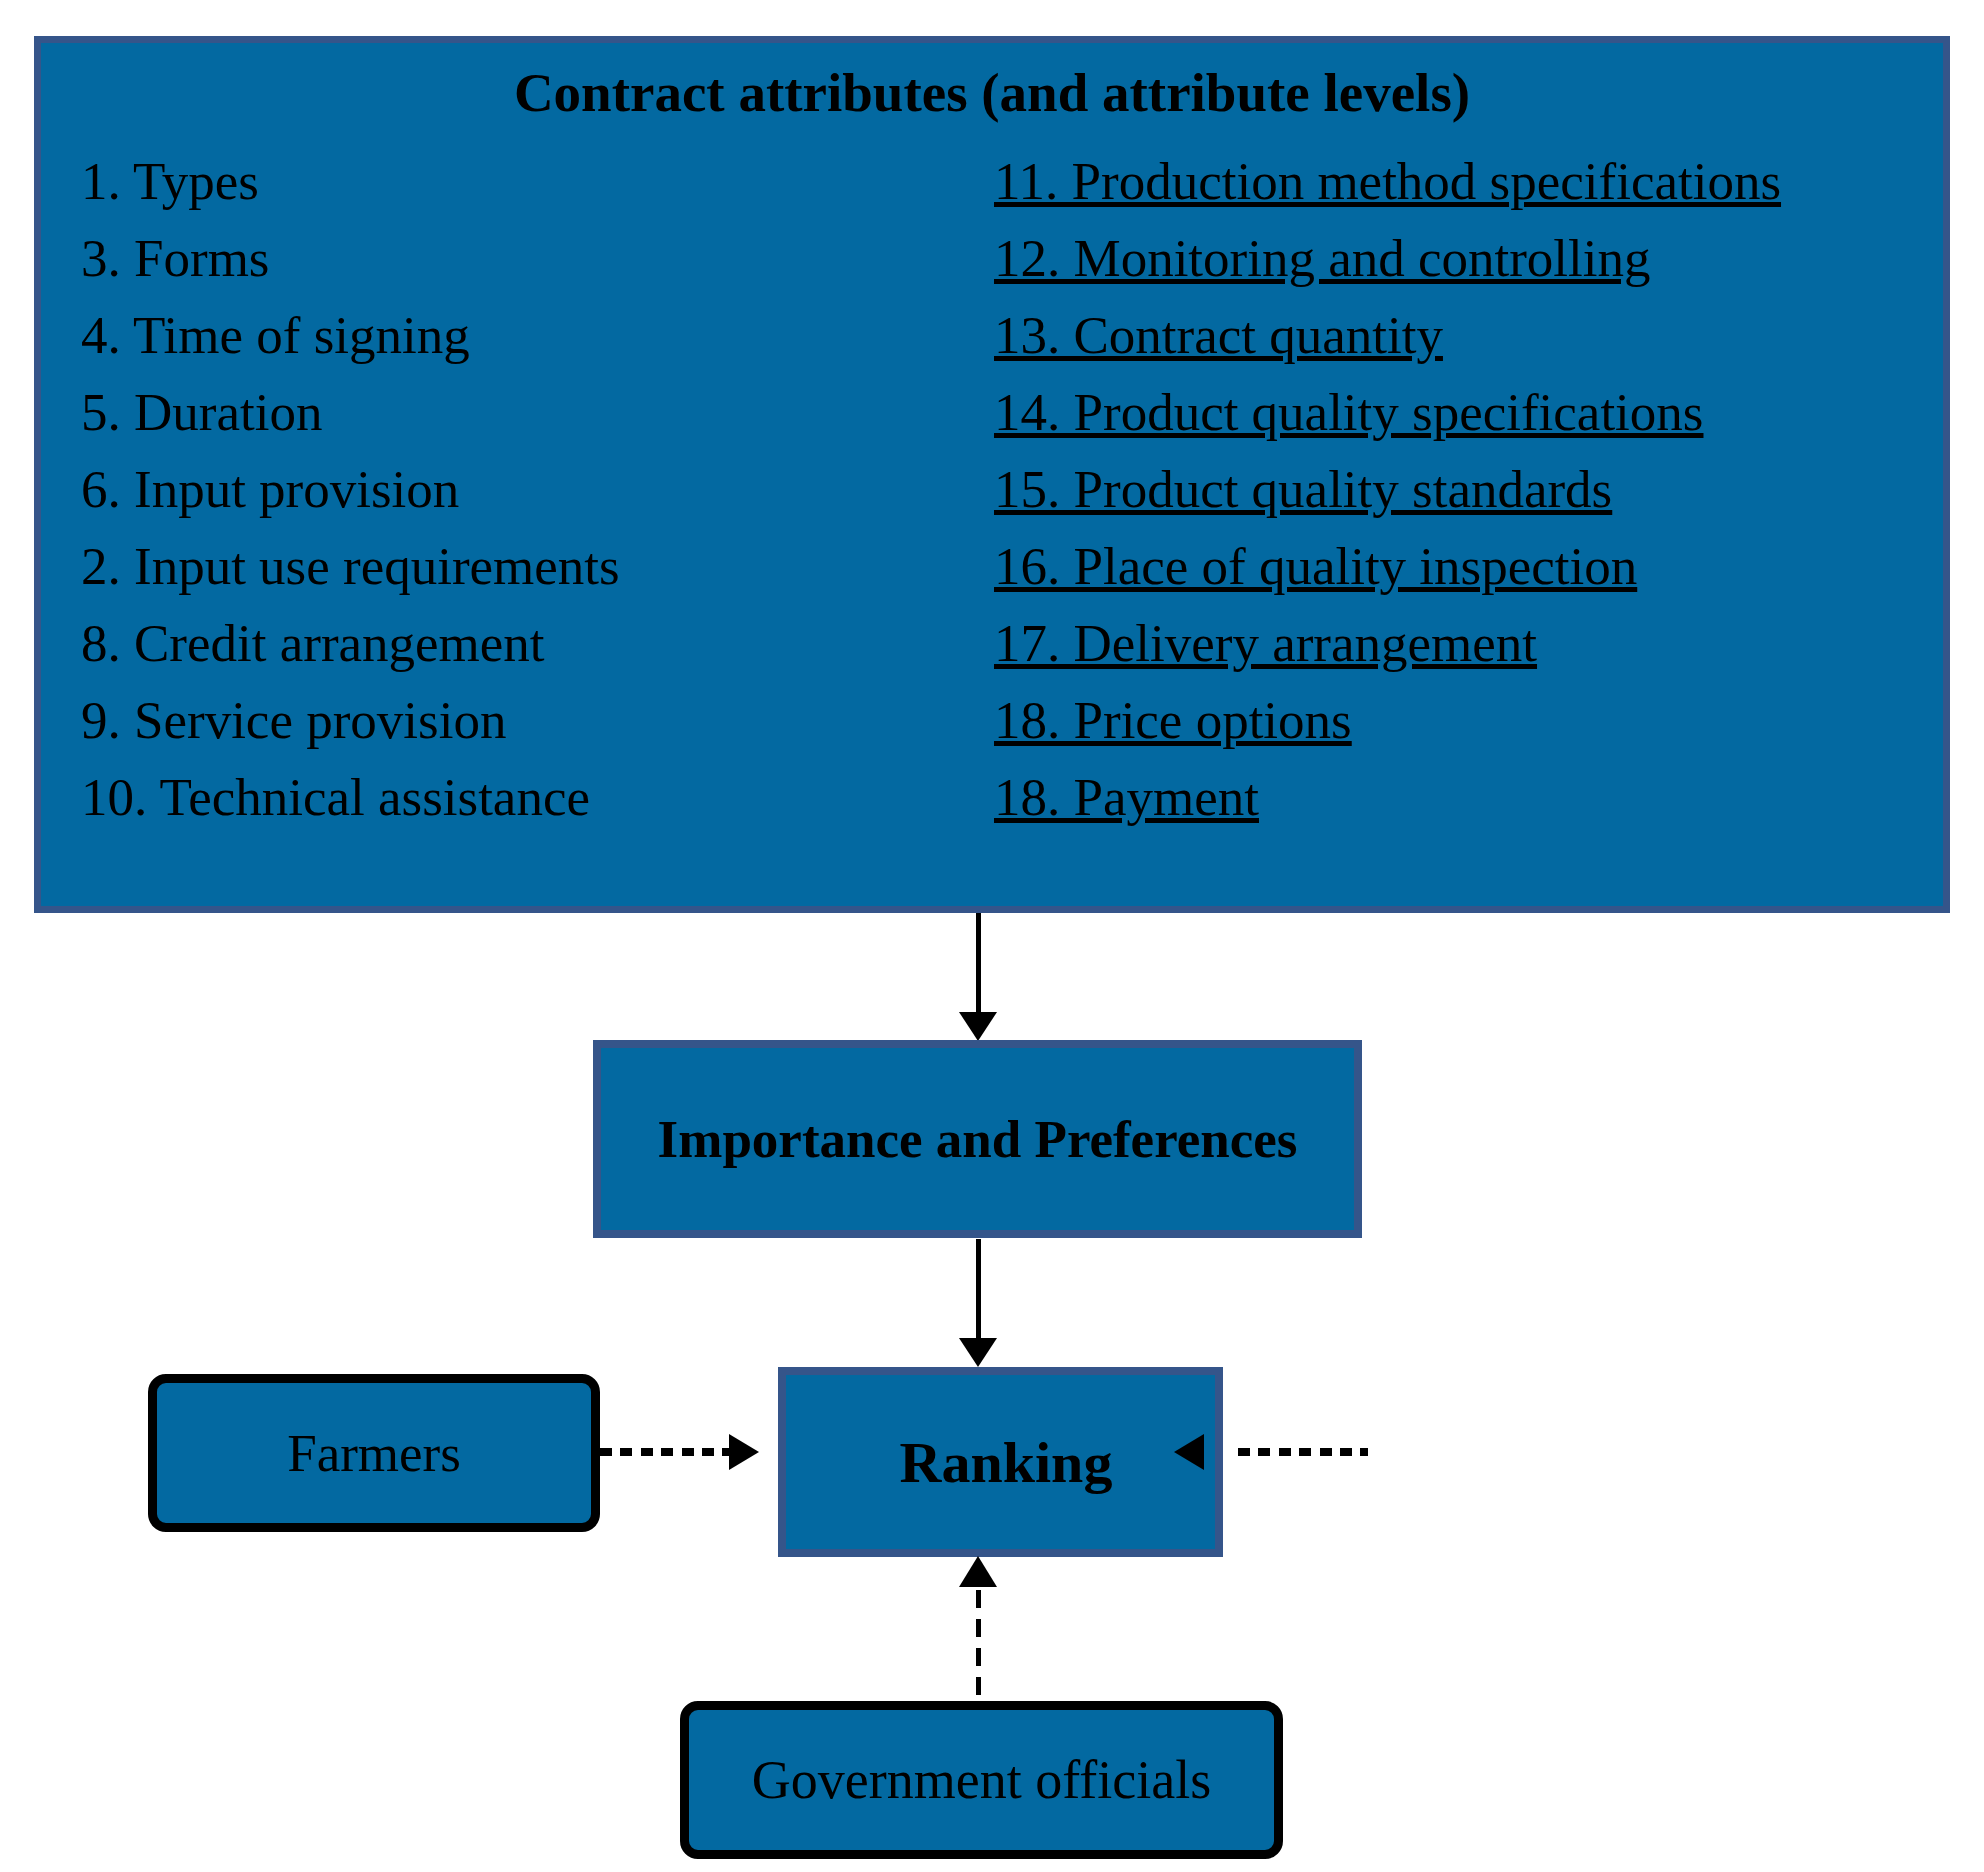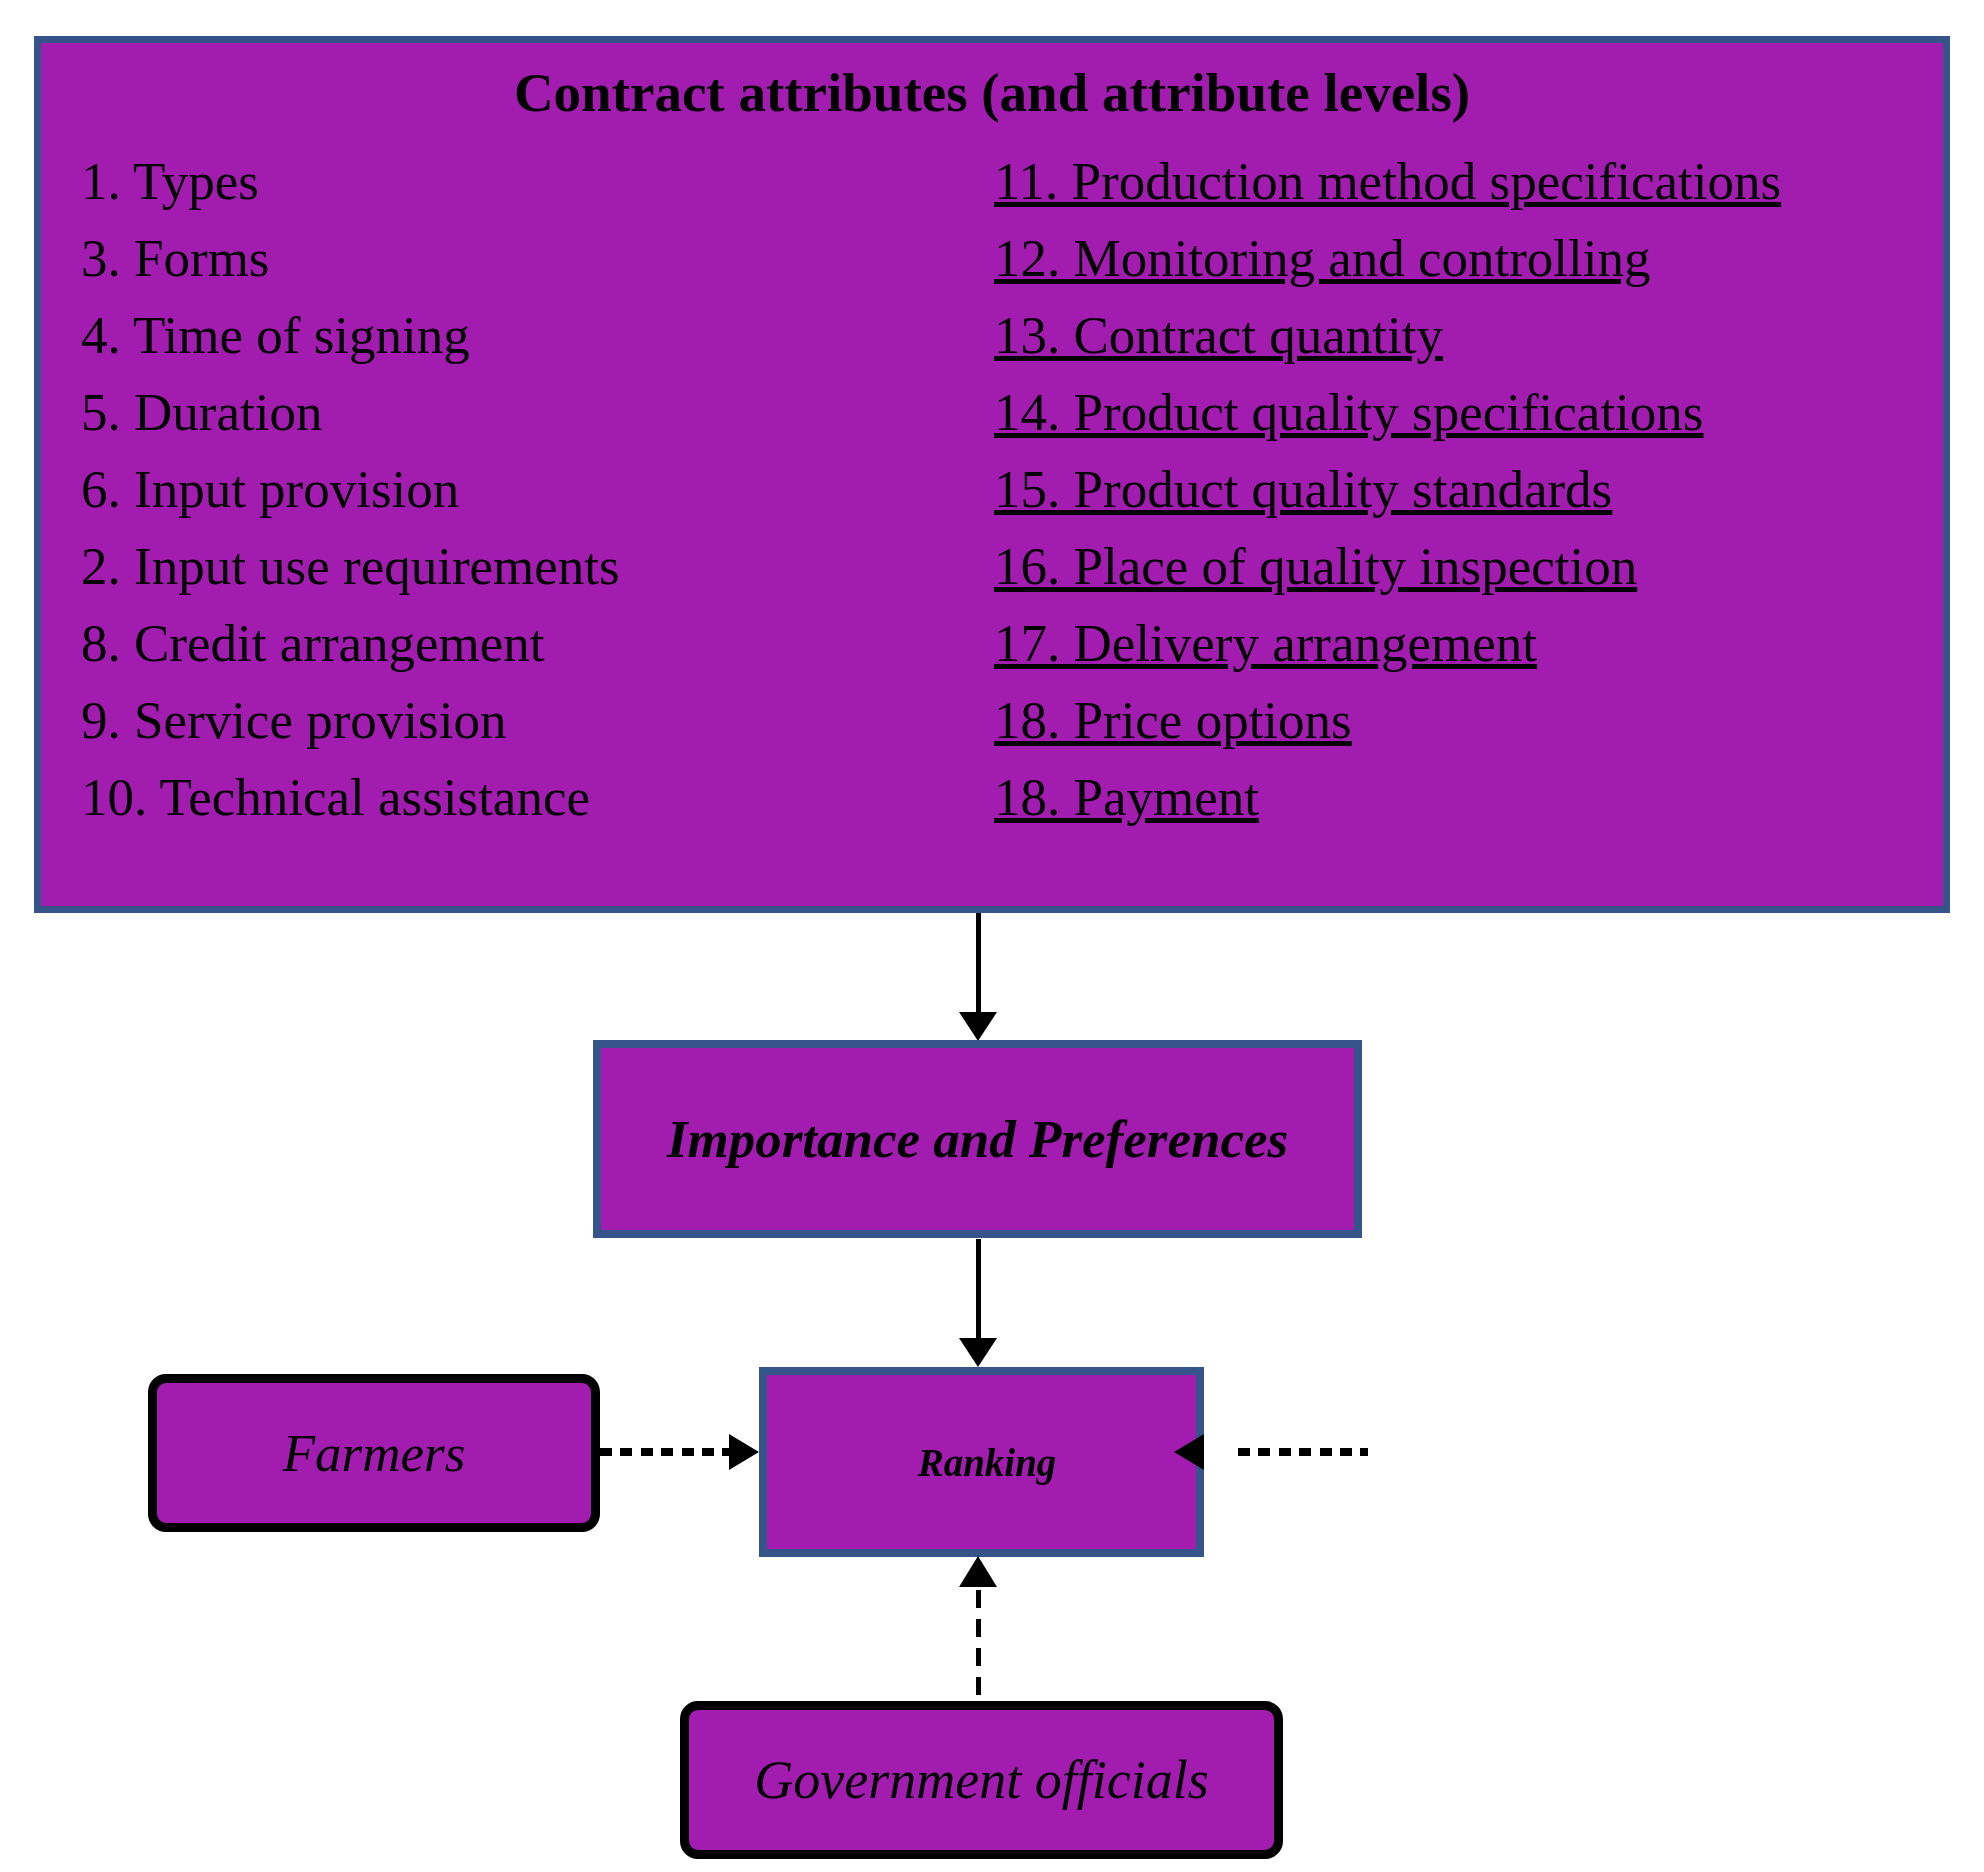--- a/index.html
+++ b/index.html
@@ -2,34 +2,34 @@
 <html style="font-size:9.6px"><head>
 <meta charset="utf-8">
 <style>
   html,body{margin:0;padding:0;}
   body{
     width:1985px;height:1873px;background:#ffffff;
     font-family:"Liberation Serif","DejaVu Serif",serif;color:#000;
     position:relative;overflow:hidden;
   }
   .canvas{position:absolute;left:0;top:0;width:1985px;height:1873px;}
-  .box{position:absolute;box-sizing:border-box;background:#a21caf;font-style:italic;}
+  .box{position:absolute;box-sizing:border-box;background:#0369a1;}
   .attr-box{left:34px;top:36px;width:1916px;height:877px;border:7.2px solid #35558A;}
   .attr-title{
     position:absolute;left:34px;top:60px;width:1916px;text-align:center;
     font-weight:bold;font-size:55px;line-height:66px;
   }
   .col{position:absolute;top:143px;font-size:53px;line-height:77px;white-space:nowrap;}
   .col-left{left:81px;}
   .col-right{left:994px;text-decoration:underline;}
   .label-box{display:flex;align-items:center;justify-content:center;text-align:center;}
   .blue-box{border:8.4px solid #35558A;}
   .black-box{border:9.6px solid #000;border-radius:18px;}
   .imp-box{left:593px;top:1040px;width:769px;height:198px;font-weight:bold;font-size:53px;}
-  .rank-box{left:759px;top:1367px;width:445px;height:190px;font-weight:bold;font-size:39px;padding-left:11px;}
+  .rank-box{left:778px;top:1367px;width:445px;height:190px;font-weight:bold;font-size:58px;padding-left:11px;}
   .farm-box{left:148px;top:1374px;width:452px;height:158px;font-size:53px;}
   .cont-box{left:1368px;top:1374px;width:444px;height:158px;font-size:53px;}
   .gov-box{left:680px;top:1701px;width:603px;height:158px;font-size:54px;}
   .vline{position:absolute;width:5.4px;background:#000;}
   .a1-line{left:976px;top:913px;height:99px;}
   .a2-line{left:976px;top:1239px;height:99px;}
   .tri{position:absolute;width:0;height:0;}
   .head-down{border-left:19px solid transparent;border-right:19px solid transparent;border-top:29px solid #000;}
   .a1-head{left:959px;top:1012px;}
   .a2-head{left:959px;top:1338px;}

